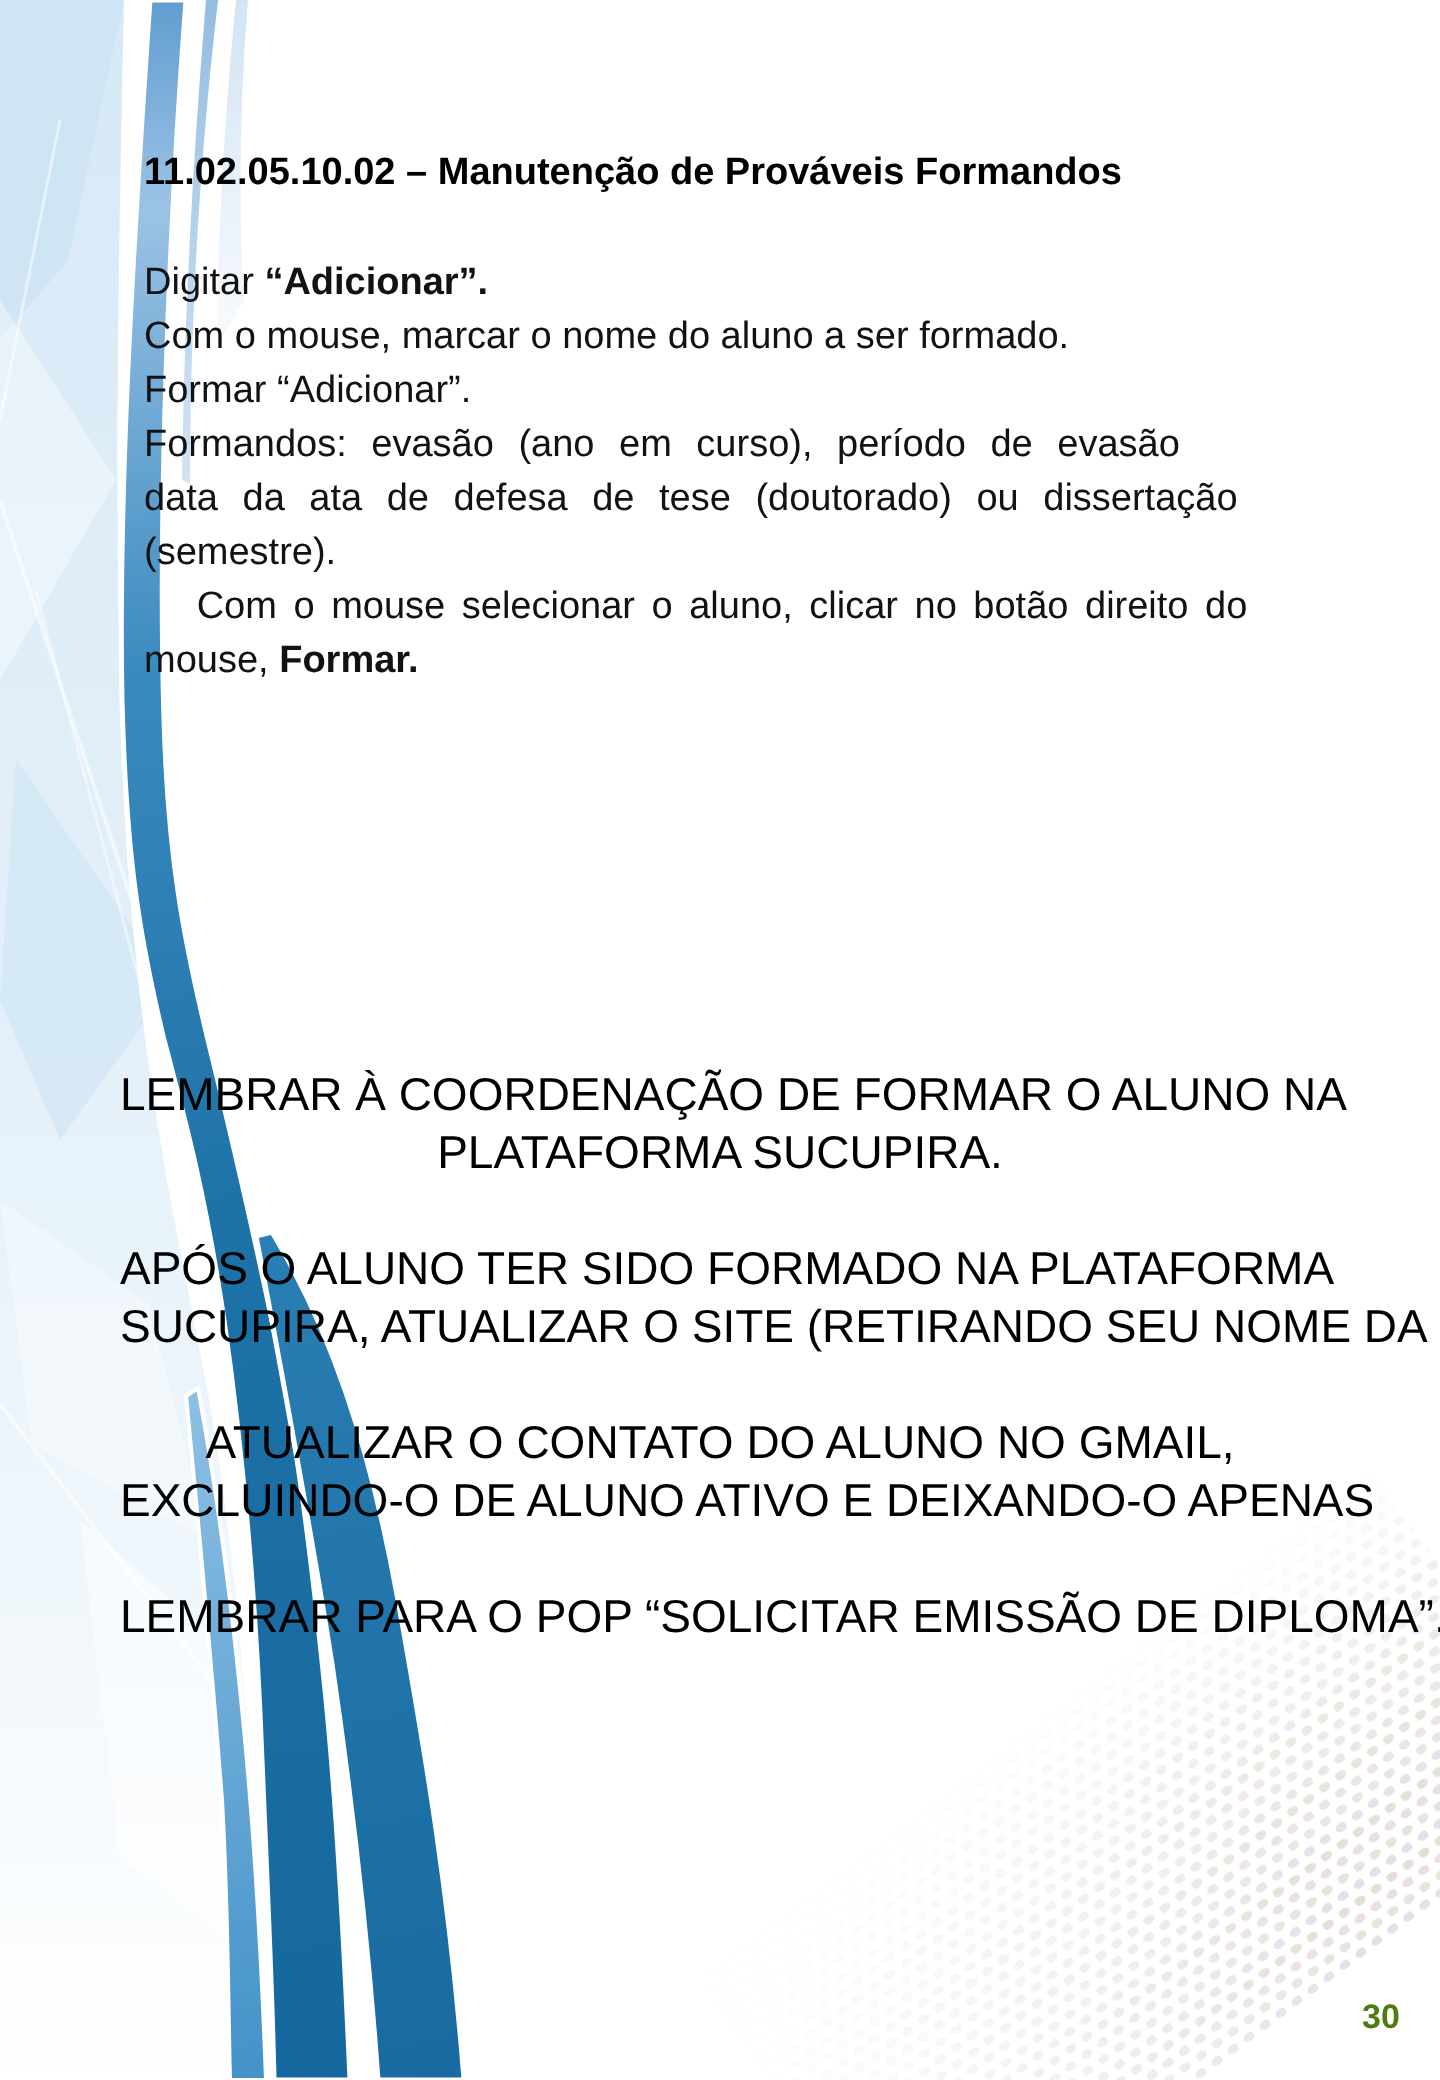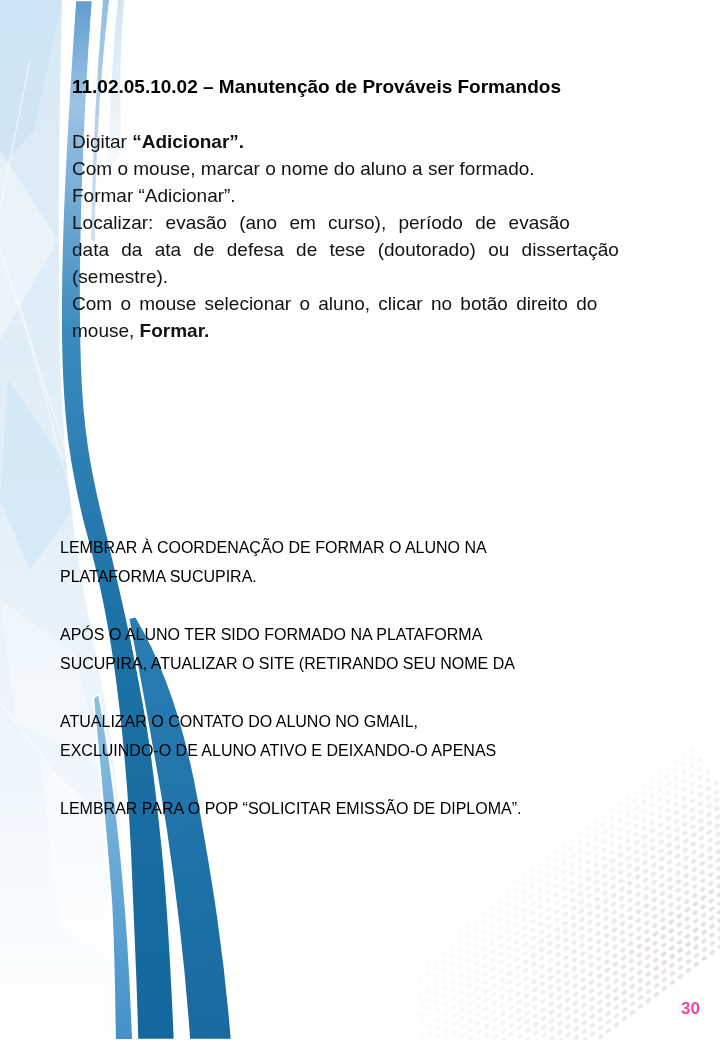--- a/index.html
+++ b/index.html
@@ -17,30 +17,30 @@
     position: absolute; left: 72px; top: 74px; width: 578px;
     font-size: 19px; font-weight: bold; line-height: 26px;
     white-space: nowrap; color: #000;
   }
   .body-block {
     position: absolute; left: 72px; top: 128px; width: 578px;
     font-size: 19px; line-height: 27px;
   }
   .tline { white-space: nowrap; }
   .tline.wide   { word-spacing: 7px; }
-  .tline.slight { word-spacing: 3px; }
+  .tline.slight { word-spacing: 3px; text-align: center; }
   .callout-block {
     position: absolute; left: 60px; top: 533px; width: 600px;
-    font-size: 16px; line-height: 29px; text-align: left; color: #000;
+    font-size: 23px; line-height: 29px; text-align: center; color: #000;
   }
   .cpara { margin: 0 0 29px 0; }
   .cline { white-space: nowrap; }
   .page-number {
     position: absolute; left: 681px; top: 999px;
-    font-size: 17px; font-weight: bold; color: #ec4899;
+    font-size: 17px; font-weight: bold; color: #4d7c0f;
   }
 </style>
 </head>
 <body>
 
 <div class="page">
 
   <svg class="deco" width="720" height="1040" viewBox="0 0 720 1040" aria-hidden="true">
     <defs>
       <linearGradient id="bgGrad" x1="0" y1="0" x2="0" y2="1">
@@ -118,21 +118,21 @@
     <path d="M103,0 C96,85 92,165 91,240 L95,242 C95,168 99,86 109,0 Z" fill="url(#thinFade)"></path>
     <path d="M118,0 C112,60 109,120 108,175 L122,150 C119,100 120,50 124,0 Z" fill="url(#thinFade2)"></path>
   </svg>
 
   <div class="doc-title">11.02.05.10.02 – Manutenção de Prováveis Formandos</div>
 
   <div class="body-block" id="bodyBlock">
       <div class="tline"><span>Digitar </span><span style="font-weight: bold;">“Adicionar”.</span></div>
       <div class="tline"><span>Com o mouse, marcar o nome do aluno a ser formado.</span></div>
       <div class="tline"><span>Formar </span><span style="font-weight: normal;">“Adicionar”.</span></div>
-      <div class="tline wide"><span>Localizar: evasão (ano em curso), período de evasão</span></div>
+      <div class="tline wide"><span>Formandos: evasão (ano em curso), período de evasão</span></div>
       <div class="tline wide"><span>data da ata de defesa de tese (doutorado) ou dissertação</span></div>
       <div class="tline"><span>(semestre).</span></div>
       <div class="tline slight"><span>Com o mouse selecionar o aluno, clicar no botão direito do</span></div>
       <div class="tline"><span>mouse, </span><span style="font-weight: bold;">Formar.</span></div>
     </div>
 
   <div class="callout-block" id="calloutBlock">
       <div class="cpara">
         <div class="cline"><span>LEMBRAR À COORDENAÇÃO DE FORMAR O ALUNO NA</span></div>
         <div class="cline"><span>PLATAFORMA SUCUPIRA.</span></div>

